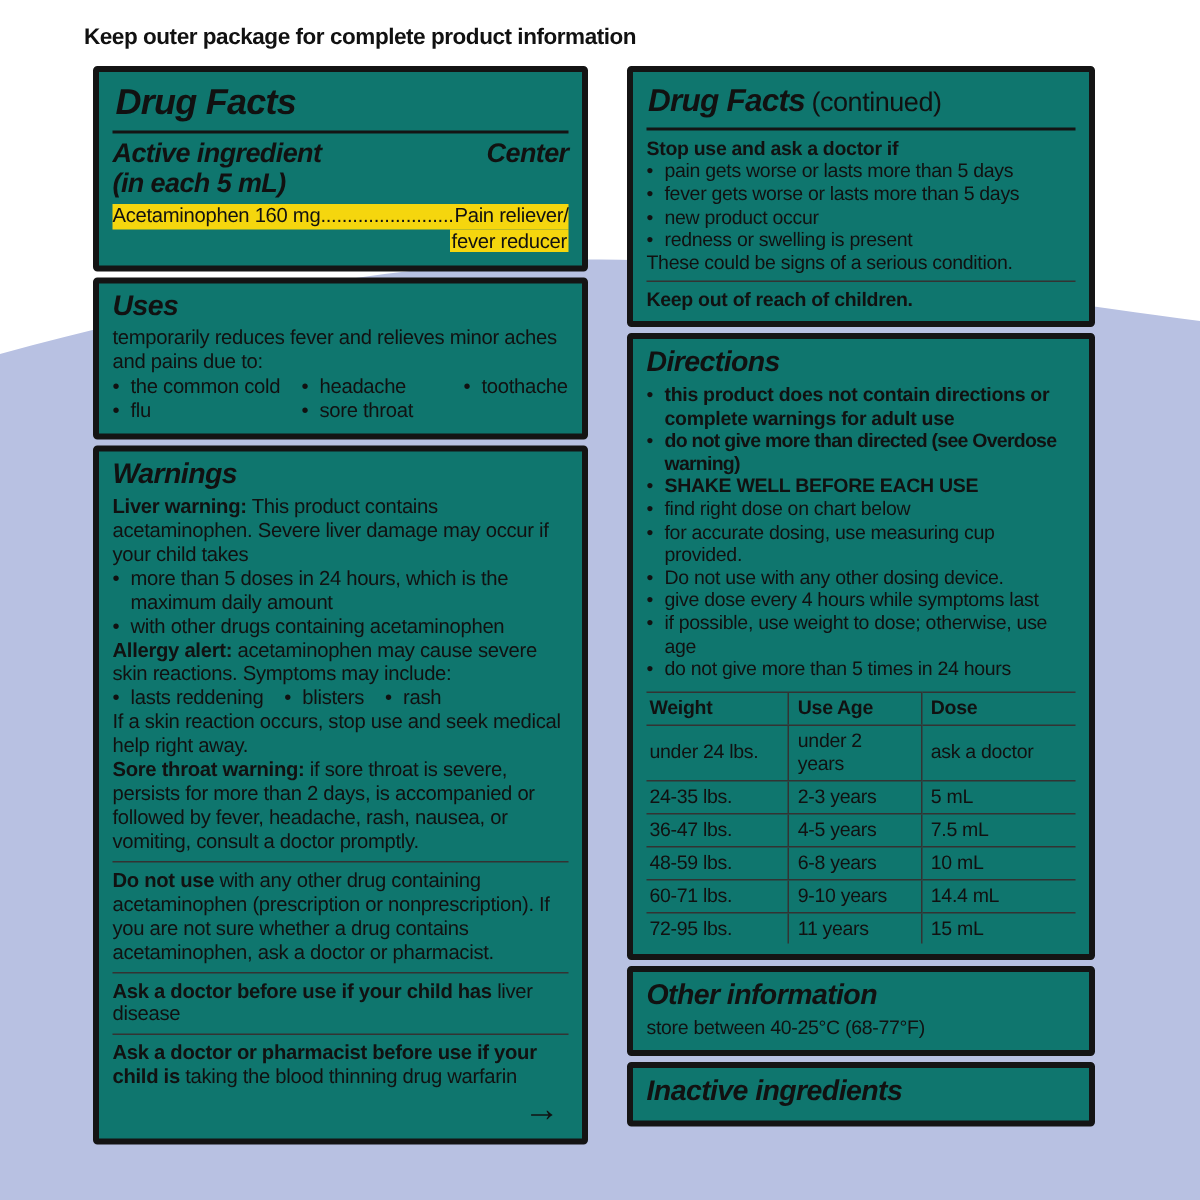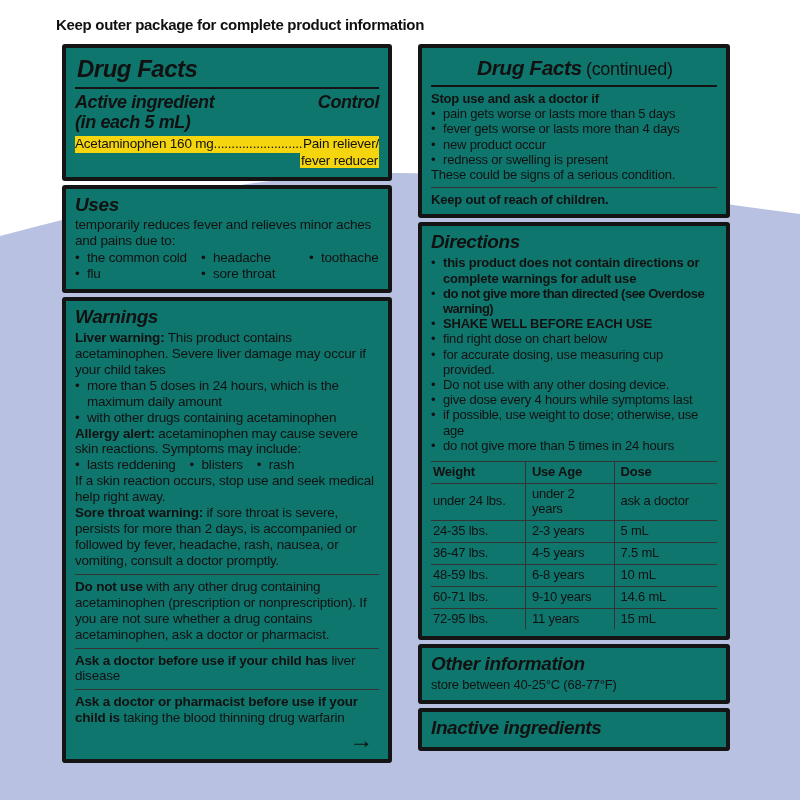--- a/index.html
+++ b/index.html
@@ -74,21 +74,21 @@
 
 <div class="top-note">Keep outer package for complete product information</div>
 
 <div class="panel panel-left">
 
   <div class="box">
     <div class="df-title">Drug Facts</div>
     <div class="rule"></div>
     <div class="ai-row">
       <span class="ai-head">Active ingredient</span>
-      <span class="ai-head">Control</span>
+      <span class="ai-head">Center</span>
     </div>
     <div class="ai-head">(in each 5 mL)</div>
     <div class="hl-line1">
       <span>Acetaminophen 160 mg</span>
       <span class="hl-dots">....................................................</span>
       <span>Pain reliever/</span>
     </div>
     <div class="hl-line2">
       <span>fever reducer</span>
     </div>
@@ -175,33 +175,33 @@
     </div>
     <div class="arrow-row">
       <span>→</span>
     </div>
   </div>
 </div>
 
 <div class="panel panel-right">
 
   <div class="box">
-    <div style="padding:2px 0 3px 1px;margin-left:45px;">
+    <div style="padding:2px 0 3px 1px;">
       <span class="df-title-sm">Drug Facts</span>
       <span class="df-cont">(continued)</span>
     </div>
     <div class="rule"></div>
     <div class="body-txt"><b class="lead">Stop use and ask a doctor if</b></div>
     <div class="bullet body-txt">
         <span class="mk">•</span>
         <span class="tx">pain gets worse or lasts more than 5 days</span>
       </div>
     <div class="bullet body-txt">
         <span class="mk">•</span>
-        <span class="tx">fever gets worse or lasts more than 4 days</span>
+        <span class="tx">fever gets worse or lasts more than 5 days</span>
       </div>
     <div class="bullet body-txt">
         <span class="mk">•</span>
         <span class="tx">new product occur</span>
       </div>
     <div class="bullet body-txt">
         <span class="mk">•</span>
         <span class="tx">redness or swelling is present</span>
       </div>
     <div class="body-txt">These could be signs of a serious condition.</div>
@@ -273,21 +273,21 @@
           <td>7.5 mL</td>
         </tr>
         <tr>
           <td>48-59 lbs.</td>
           <td>6-8 years</td>
           <td>10 mL</td>
         </tr>
         <tr>
           <td>60-71 lbs.</td>
           <td>9-10 years</td>
-          <td>14.6 mL</td>
+          <td>14.4 mL</td>
         </tr>
         <tr>
           <td>72-95 lbs.</td>
           <td>11 years</td>
           <td>15 mL</td>
         </tr>
       </tbody>
     </table>
   </div>
 

